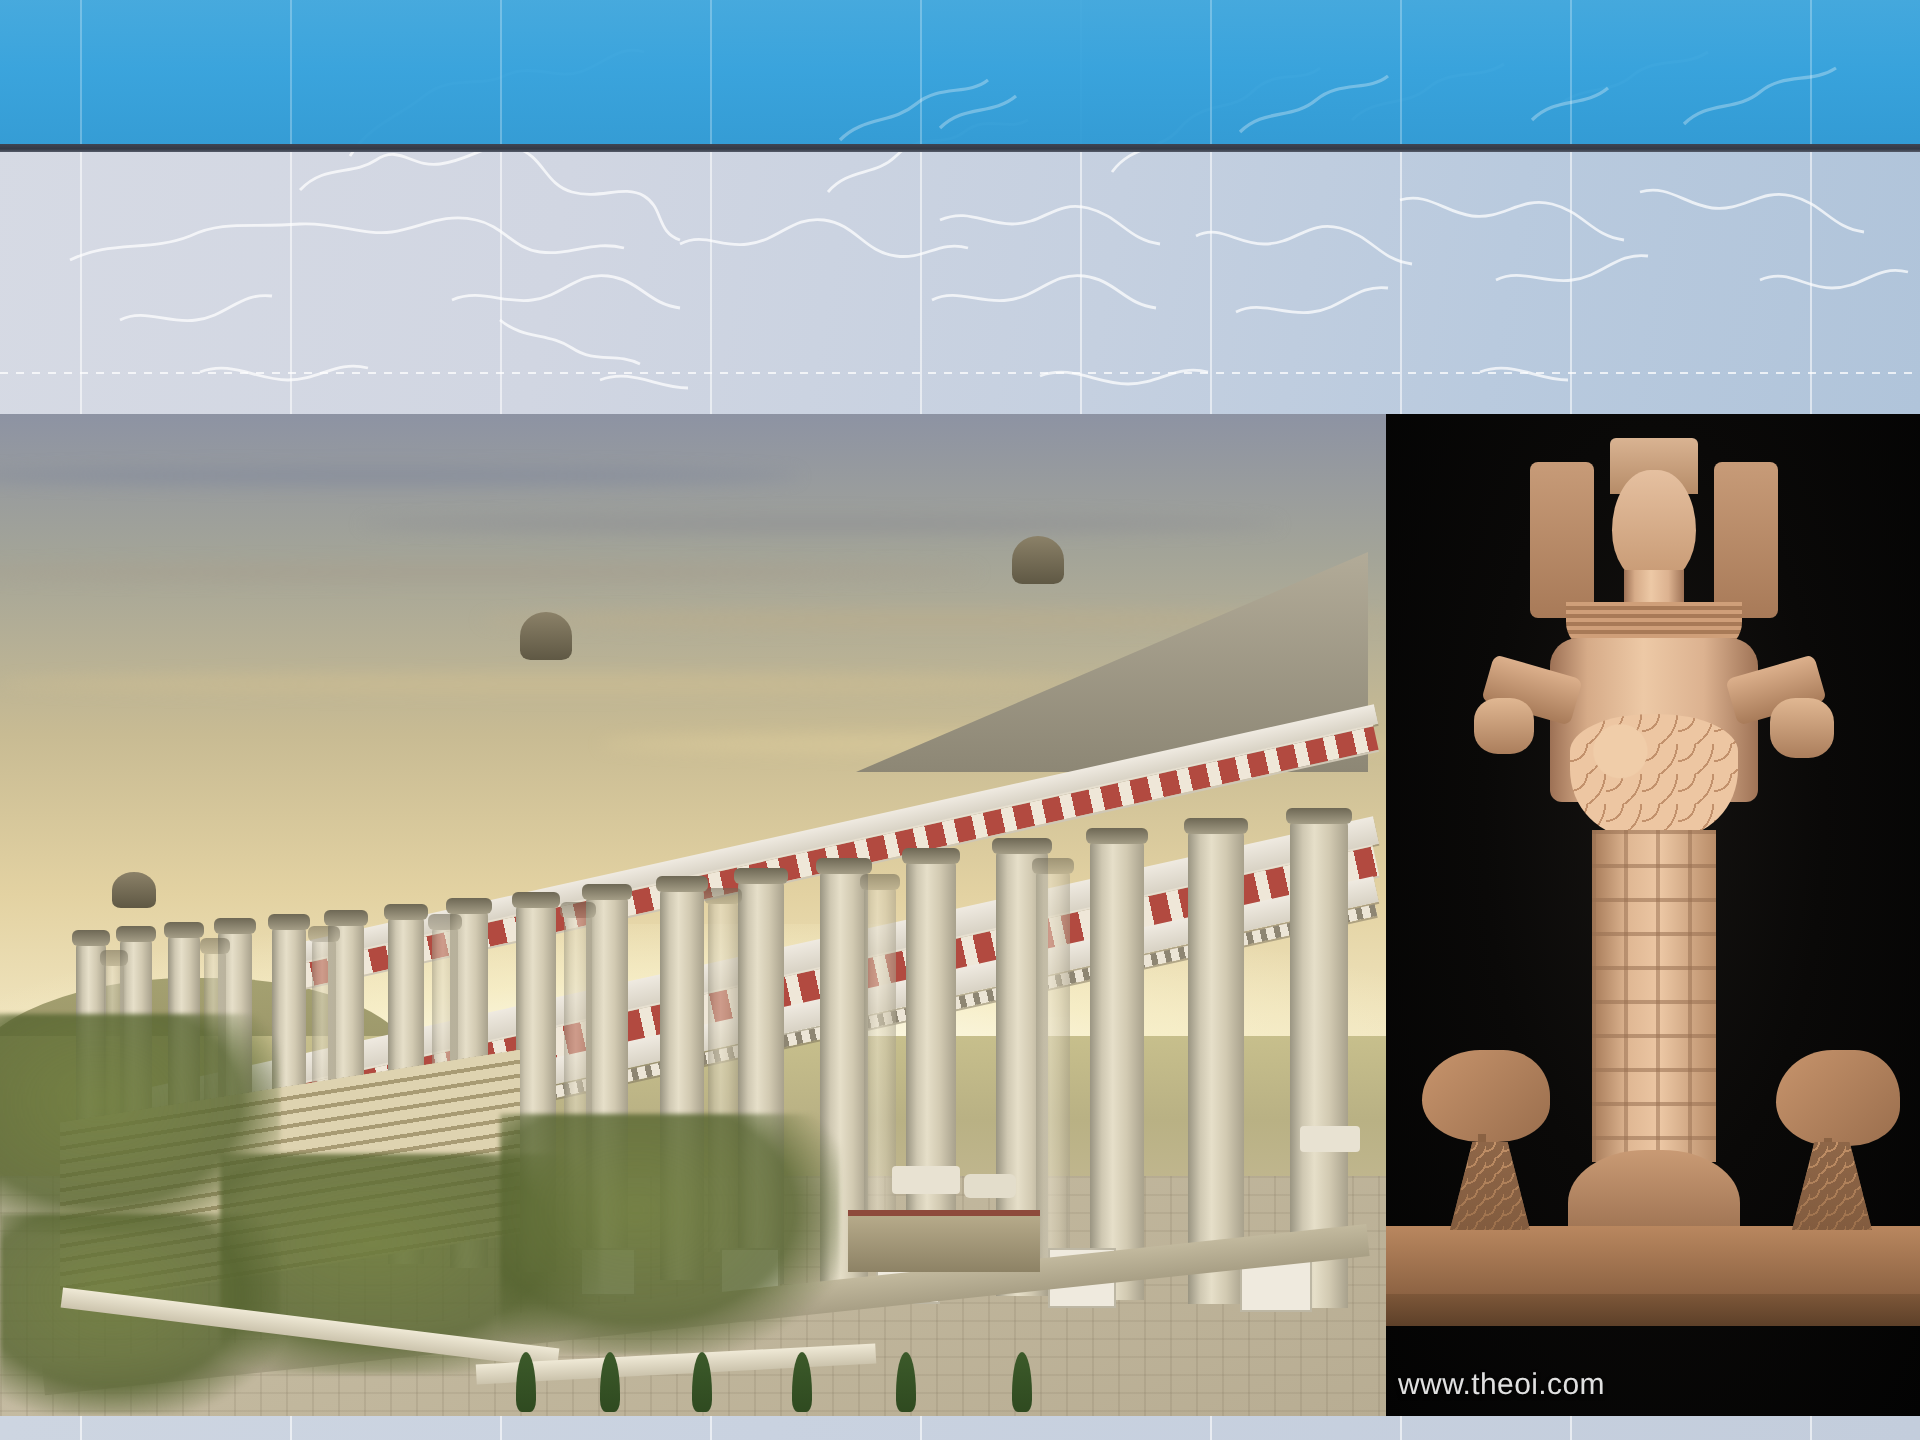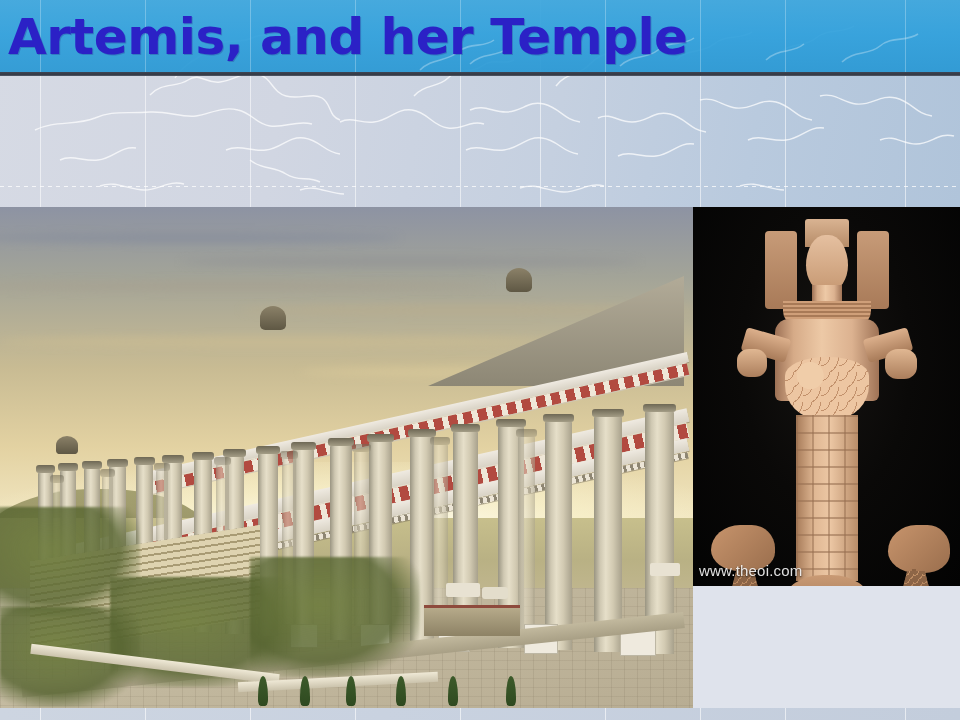--- a/index.html
+++ b/index.html
@@ -273,21 +273,21 @@
   }
   .wall {
     position: absolute;
     background: linear-gradient(to bottom,#efe9d6,#cbc3ac);
   }
 
   
   .statue-photo {
     position: absolute;
     left: 693px; top: 0;
-    width: 267px; height: 379px;
+    width: 267px; height: 501px;
     overflow: hidden;
     background: #050505;
   }
   .statue-bg {
     position: absolute; inset: 0;
     background: radial-gradient(ellipse at 50% 40%,
       #151311 0%, #0a0908 45%, #030303 100%);
   }
   .statue-figure {
     position: absolute;
@@ -482,21 +482,20 @@
       <div class="tb-grid" style="left:40px"></div>
       <div class="tb-grid" style="left:145px"></div>
       <div class="tb-grid" style="left:250px"></div>
       <div class="tb-grid" style="left:355px"></div>
       <div class="tb-grid" style="left:460px"></div>
       <div class="tb-grid" style="left:605px"></div>
       <div class="tb-grid" style="left:700px"></div>
       <div class="tb-grid" style="left:785px"></div>
       <div class="tb-grid" style="left:905px"></div>
 
-      <h1 class="slide-title">Artemis, and her Temple</h1>
     </div>
 
     <div class="header-rule"></div>
   </div>
 
   <div class="images-row">
 
     <div class="temple-photo">
 
       <div class="sky-streak" style="left:-20px; top:26px;  width:420px; background:#7f879b;"></div>

